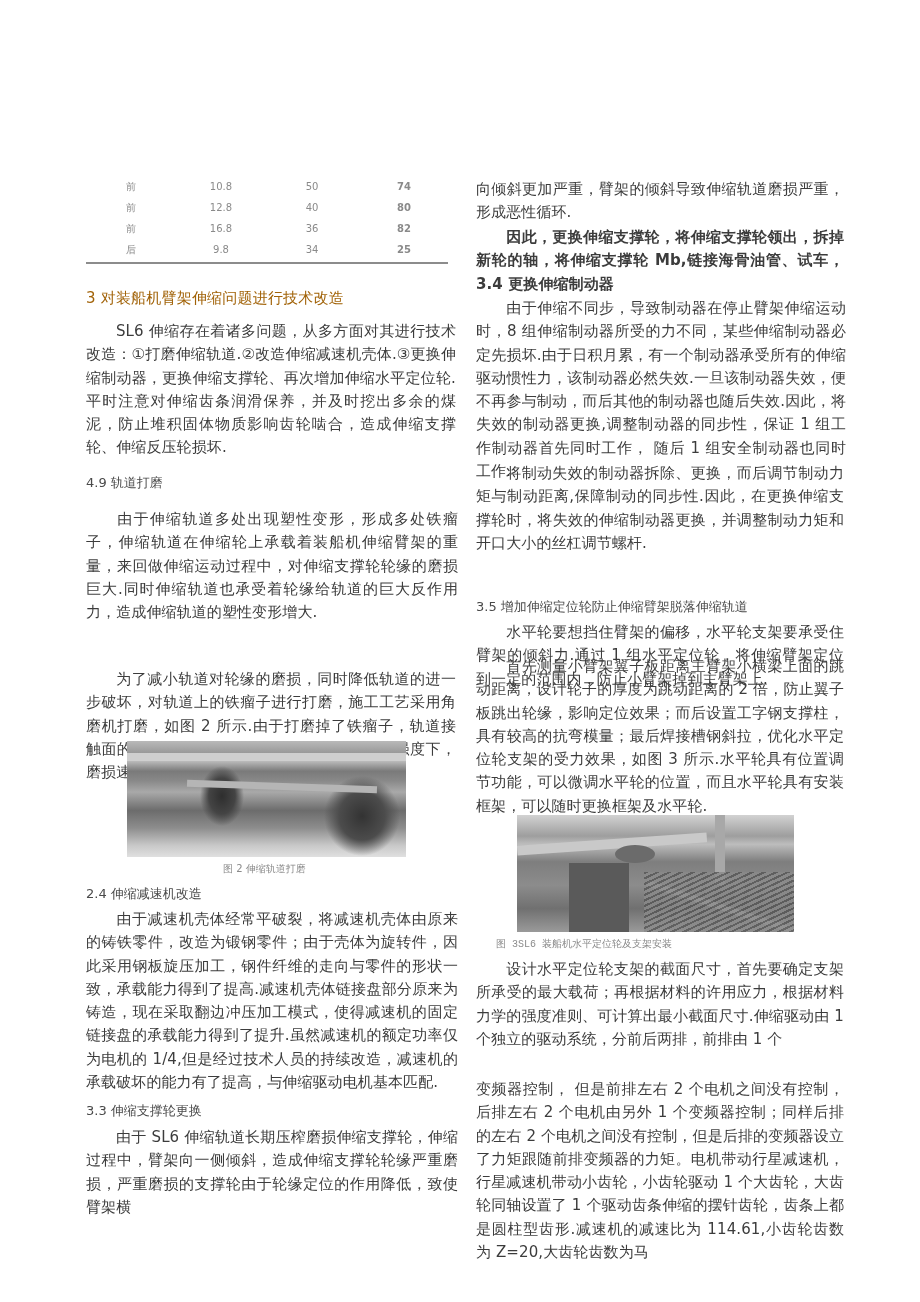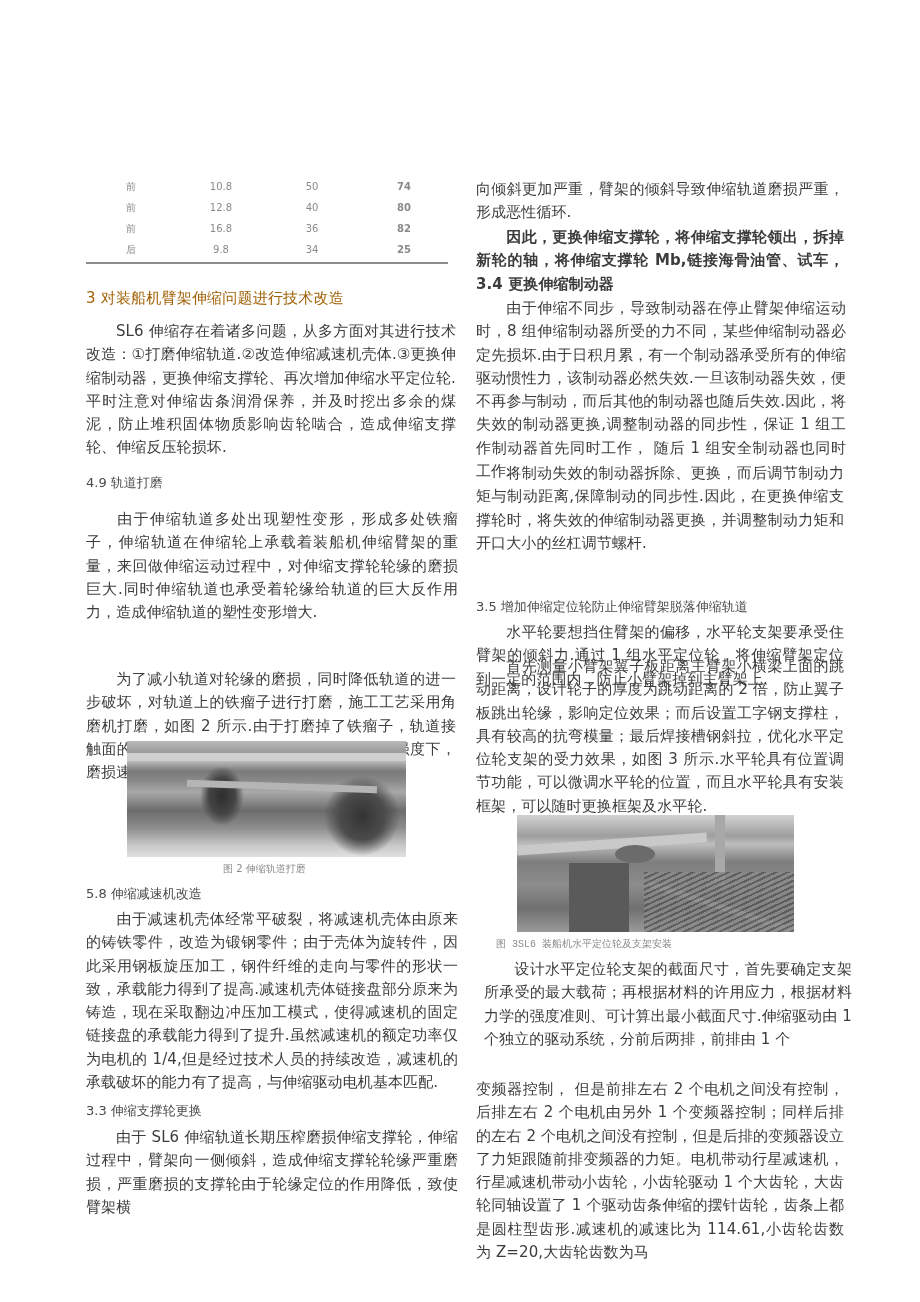--- a/index.html
+++ b/index.html
@@ -95,21 +95,21 @@
 <div class="para" style="left:86px; top:508px; width:372px;"><span class="ind"></span><span>由于伸缩轨道多处出现塑性变形，形成多处铁瘤子，伸缩轨道在伸缩轮上承载着装船机伸缩臂架的重量，来回做伸缩运动过程中，对伸缩支撑轮轮缘的磨损巨大.同时伸缩轨道也承受着轮缘给轨道的巨大反作用力，造成伸缩轨道的塑性变形增大.</span></div>
 
 <div class="para" style="left:86px; top:625px; width:370px;margin-top:43px;"><span class="ind"></span><span>为了减小轨道对轮缘的磨损，同时降低轨道的进一步破坏，对轨道上的铁瘤子进行打磨，施工工艺采用角磨机打磨，如图 2 所示.由于打磨掉了铁瘤子，轨道接触面的接触性能提升，粗糙度下降，同样接触强度下，磨损速度继续下降.</span></div>
 
 <div class="photo photo-1">
   <div class="bar1"></div>
   <div class="bar2"></div>
 </div>
 <div class="caption" style="left:223px; top:862px;">图 2 伸缩轨道打磨</div>
 
-<div class="h3" style="left:86px; top:885px;">5.8 伸缩减速机改造</div>
+<div class="h3" style="left:86px; top:885px;">2.4 伸缩减速机改造</div>
 
 <div class="para" style="left:86px; top:908px; width:372px;"><span class="ind"></span><span>由于减速机壳体经常平破裂，将减速机壳体由原来的铸铁零件，改造为锻钢零件；由于壳体为旋转件，因此采用钢板旋压加工，钢件纤维的走向与零件的形状一致，承载能力得到了提高.减速机壳体链接盘部分原来为铸造，现在采取翻边冲压加工模式，使得减速机的固定链接盘的承载能力得到了提升.虽然减速机的额定功率仅为电机的 1/4,但是经过技术人员的持续改造，减速机的承载破坏的能力有了提高，与伸缩驱动电机基本匹配.</span></div>
 
 <div class="h3" style="left:86px; top:1102px;">3.3 伸缩支撑轮更换</div>
 
 <div class="para" style="left:86px; top:1126px; width:372px;"><span class="ind"></span><span>由于 SL6 伸缩轨道长期压榨磨损伸缩支撑轮，伸缩过程中，臂架向一侧倾斜，造成伸缩支撑轮轮缘严重磨损，严重磨损的支撑轮由于轮缘定位的作用降低，致使臂架横</span></div>
 
 <div class="para" style="left:476px; top:178px; width:368px;">向倾斜更加严重，臂架的倾斜导致伸缩轨道磨损严重，形成恶性循环.</div>
 
 <div class="para" style="left:476px; top:226px; width:368px;font-weight:bold;"><span class="ind"></span><span>因此，更换伸缩支撑轮，将伸缩支撑轮领出，拆掉新轮的轴，将伸缩支撑轮 Mb,链接海骨油管、试车，3.4 更换伸缩制动器</span></div>
@@ -127,15 +127,15 @@
 <div class="photo photo-2">
   <div class="beam"></div>
   <div class="post"></div>
   <div class="wheel"></div>
   <div class="pole"></div>
   <div class="brace"></div>
   <div class="grate"></div>
 </div>
 <div class="caption" style="left:496px; top:937px;font-family:Liberation Mono, monospace;">图 3SL6 装船机水平定位轮及支架安装</div>
 
-<div class="para" style="left:476px; top:958px; width:368px;margin-left:8px;"><span class="ind"></span><span>设计水平定位轮支架的截面尺寸，首先要确定支架所承受的最大载荷；再根据材料的许用应力，根据材料力学的强度准则、可计算出最小截面尺寸.伸缩驱动由 1 个独立的驱动系统，分前后两排，前排由 1 个</span></div>
+<div class="para" style="left:476px; top:958px; width:368px;"><span class="ind"></span><span>设计水平定位轮支架的截面尺寸，首先要确定支架所承受的最大载荷；再根据材料的许用应力，根据材料力学的强度准则、可计算出最小截面尺寸.伸缩驱动由 1 个独立的驱动系统，分前后两排，前排由 1 个</span></div>
 
 <div class="para" style="left:476px; top:1052px; width:368px;margin-top:26px;">变频器控制， 但是前排左右 2 个电机之间没有控制，后排左右 2 个电机由另外 1 个变频器控制；同样后排的左右 2 个电机之间没有控制，但是后排的变频器设立了力矩跟随前排变频器的力矩。电机带动行星减速机，行星减速机带动小齿轮，小齿轮驱动 1 个大齿轮，大齿轮同轴设置了 1 个驱动齿条伸缩的摆针齿轮，齿条上都是圆柱型齿形.减速机的减速比为 114.61,小齿轮齿数为 Z=20,大齿轮齿数为马</div>
 
 </body></html>

